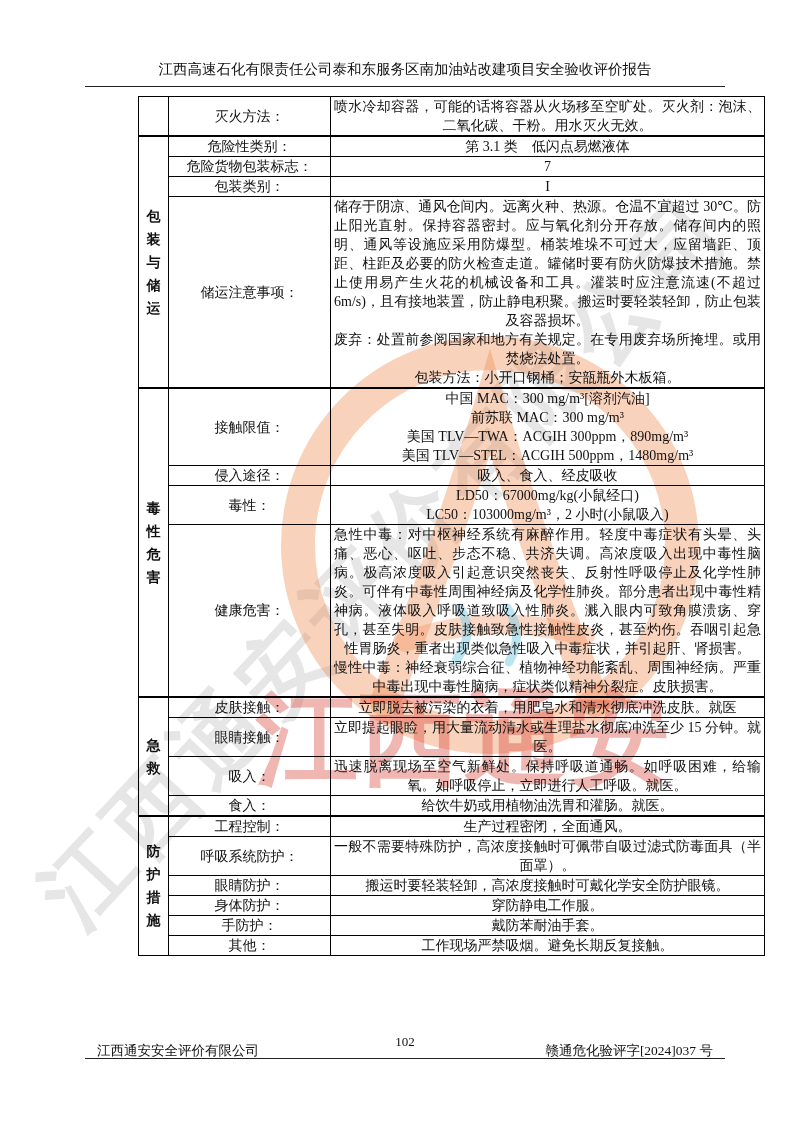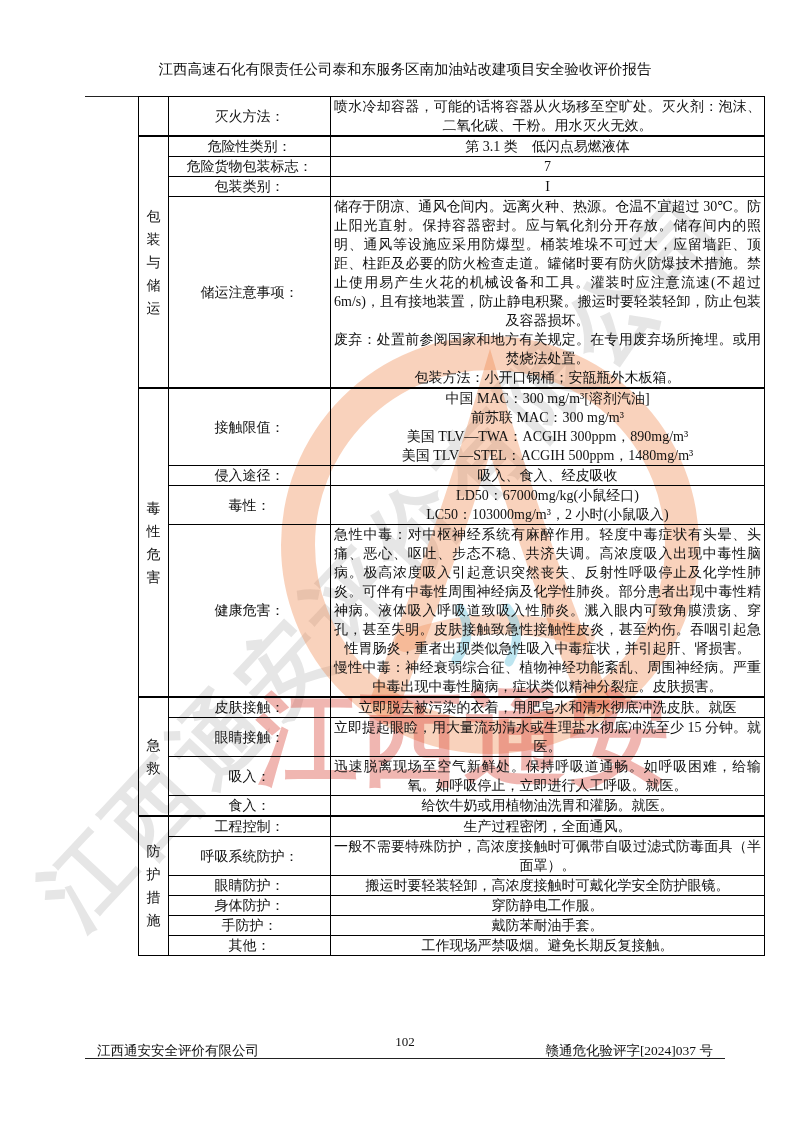--- a/index.html
+++ b/index.html
@@ -27,41 +27,42 @@
     font-size:102px;font-weight:bold;letter-spacing:2px;
     color:rgba(217,72,60,0.40);
     white-space:nowrap;
   }
   .wm-emblem{left:255px;top:310px;}
   
   .content{position:relative;z-index:1;}
   .doc-header{
     position:absolute;left:85px;top:60px;width:640px;
     text-align:center;font-size:14.5px;
-    padding-bottom:17px;border-bottom:1.2px solid #222;
+    padding-bottom:7px;border-bottom:1.2px solid #222;
   }
   table.msds{
     position:absolute;left:99px;top:96px;
     width:627px;border-collapse:collapse;
     font-size:14px;line-height:19px;
     table-layout:fixed;
     margin-left:39px;
   }
   table.msds td{
     border:1px solid #000;
     padding:0 3px;
     vertical-align:middle;
   }
   col.c-group{width:30px;}
   col.c-label{width:162px;}
   td.group{
     text-align:center;
     word-break:break-all;
     line-height:23px;
     font-size:14px;
+    font-weight:bold;
   }
   td.label{text-align:center;}
   td.val{
     white-space:pre-line;
     text-align:justify;
     text-align-last:center;
   }
   tr.sec td{border-top-width:2px;}
   .pagenum{
     position:absolute;left:85px;top:1034px;width:640px;

